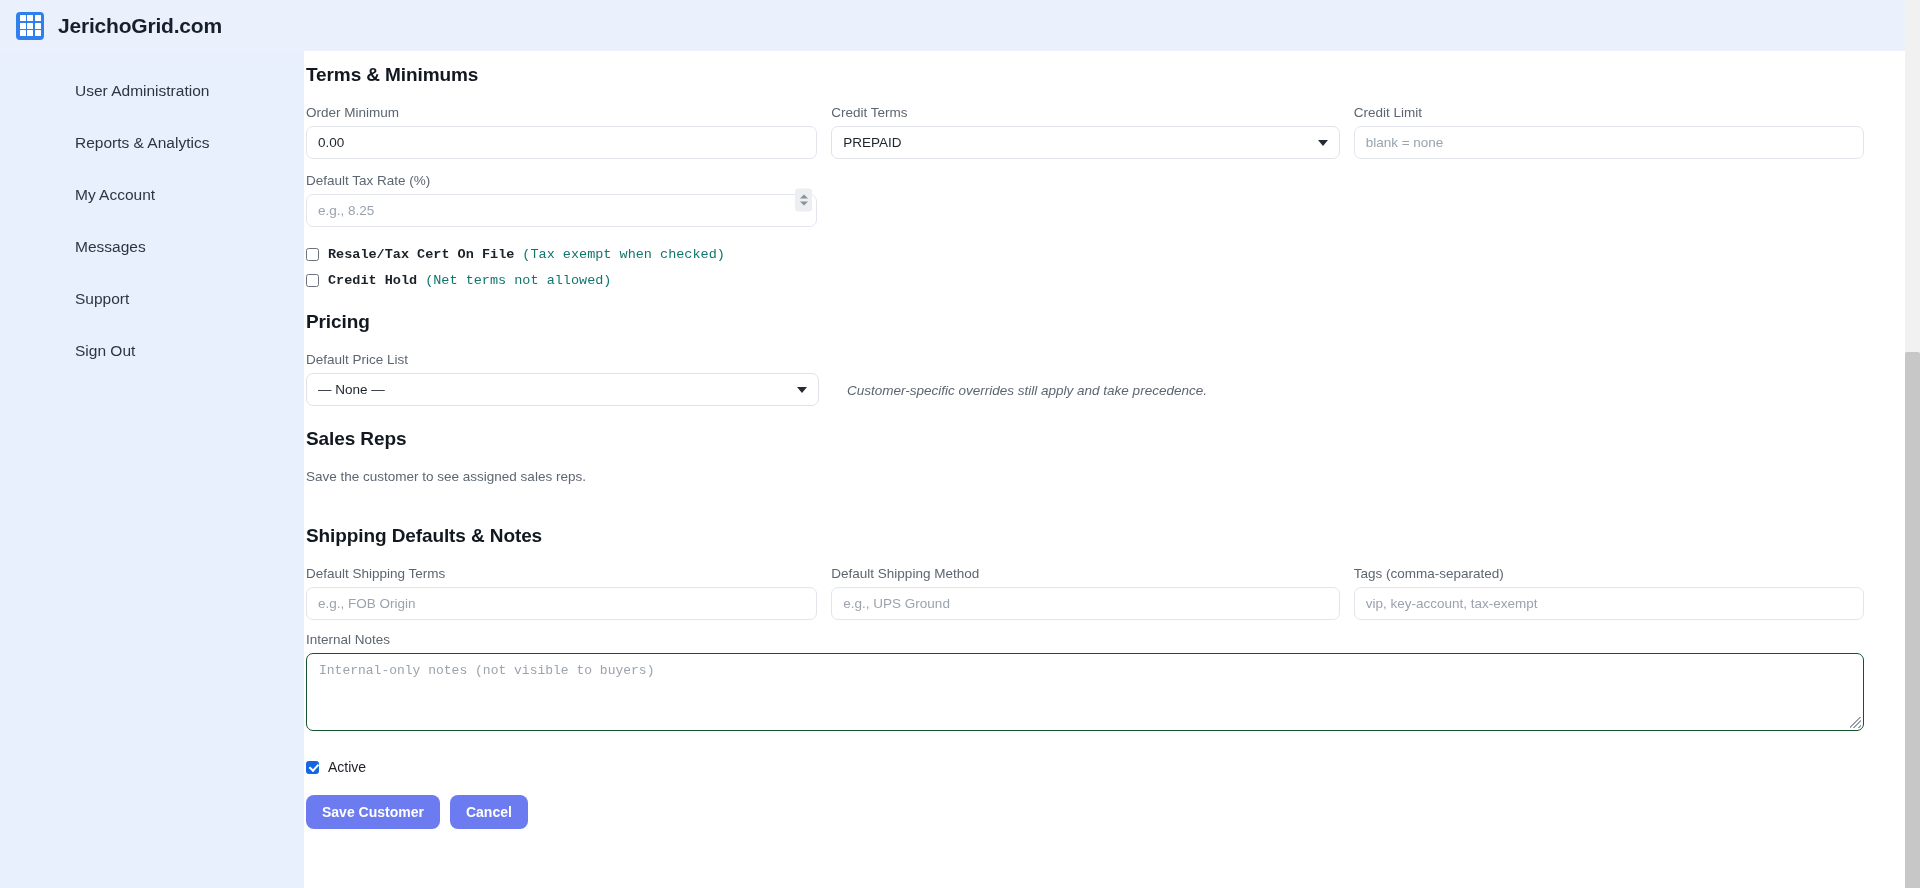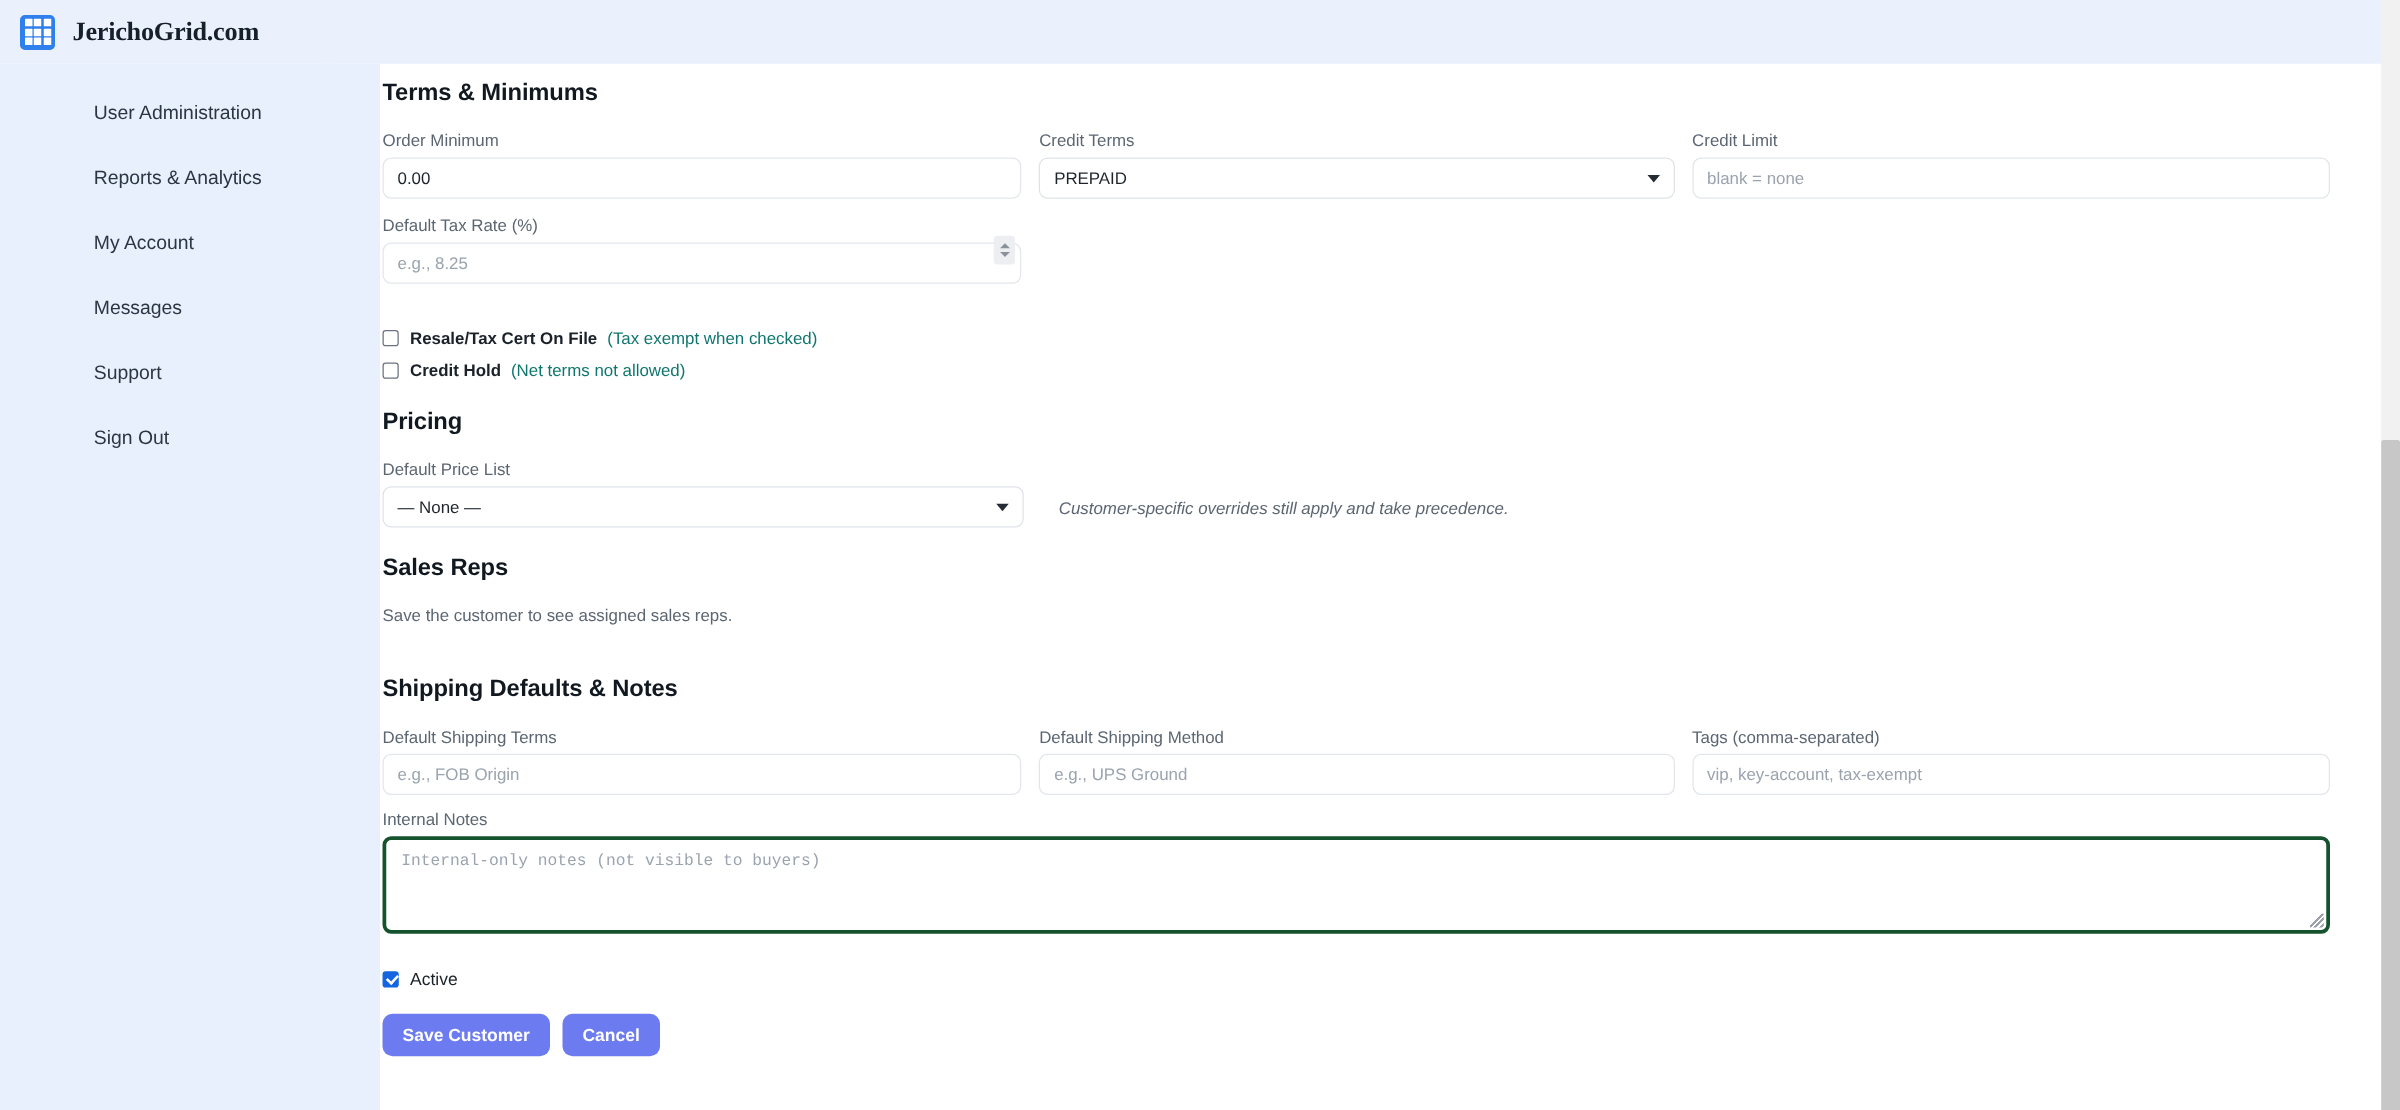--- a/index.html
+++ b/index.html
@@ -13,21 +13,20 @@
   #app { position: relative; width: 1920px; height: 888px; }
 
   
   .header {
     position: absolute; top: 0; left: 0;
     width: 1920px; height: 51px;
     background: #eaf1fd;
     display: flex; align-items: center;
     padding-left: 16px;
     z-index: 5;
-    font-family: Liberation Serif, serif;
   }
   .logo-mark {
     width: 28px; height: 28px;
     border: 2.5px solid #2f80ed;
     border-radius: 4px;
     display: grid;
     grid-template-columns: 1fr 1fr 1fr;
     grid-template-rows: 1fr 1fr 1fr;
     gap: 1.5px;
     padding: 1.5px;
@@ -188,21 +187,21 @@
   }
 
   .helper-text {
     font-size: 13.5px;
     color: #5c6672;
   }
 
   .textarea {
     width: 100%;
     height: 78px;
-    border: 3px solid #14532d;
+    border: 1px solid #14532d;
     border-radius: 7px;
     background: #ffffff;
     padding: 9px 12px;
     font-family: "Liberation Mono", monospace;
     font-size: 13px;
     color: #9aa3ae;
     position: relative;
     overflow: hidden;
   }
   .resize-handle {
@@ -310,21 +309,21 @@
         <div class="input placeholder">e.g., 8.25</div>
         <div class="spinner">
           <i class="up"></i>
             <i class="dn"></i>
         </div>
       </div>
       <div class="col col-b"></div>
       <div class="col col-c"></div>
     </div>
 
-    <div style="margin-top:33px;">
+    <div style="margin-top:17px;font-family:Liberation Mono, monospace;">
       <div class="check-row">
         <span class="cbox"></span>
         <span class="cb-label">Resale/Tax Cert On File</span>
         <span class="cb-hint">(Tax exempt when checked)</span>
       </div>
       <div class="check-row" style="margin-top:6px;">
         <span class="cbox"></span>
         <span class="cb-label">Credit Hold</span>
         <span class="cb-hint">(Net terms not allowed)</span>
       </div>

